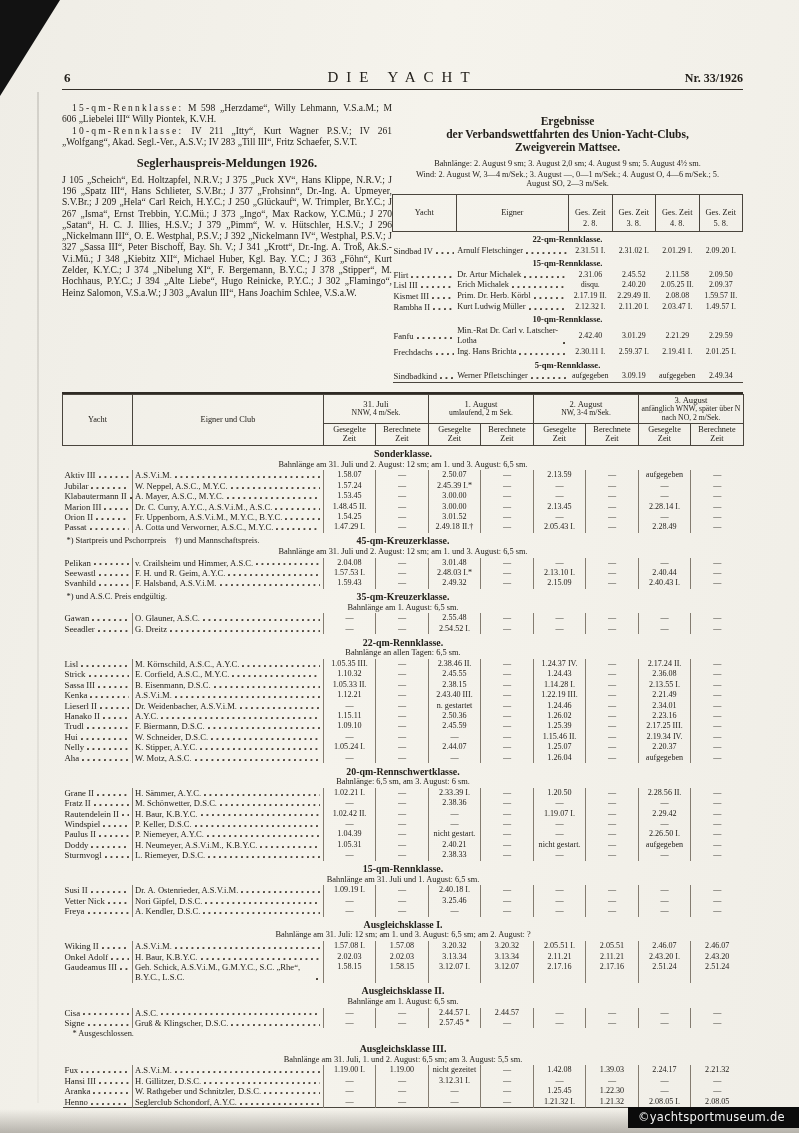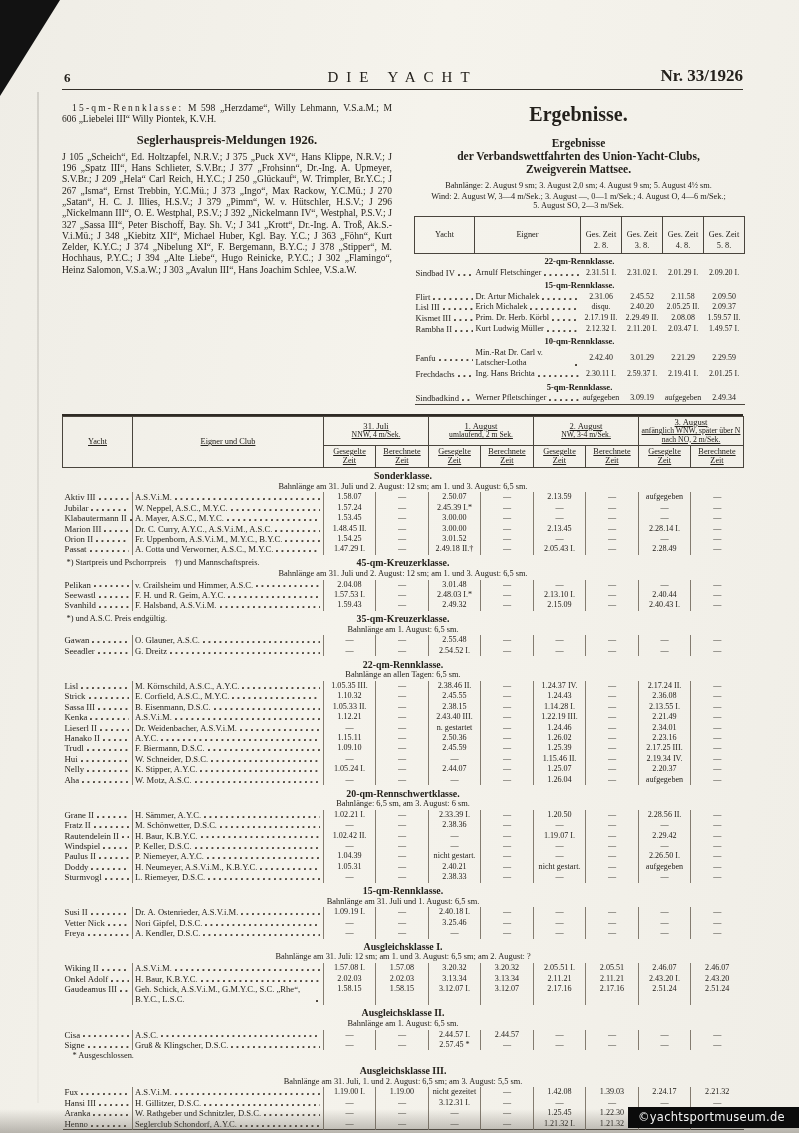--- a/index.html
+++ b/index.html
@@ -15,23 +15,23 @@
   .bottom-shade{position:absolute;left:0;right:0;bottom:0;height:24px;
         background:linear-gradient(to top,rgba(93,88,80,.40),rgba(93,88,80,0));}
   .watermark{position:absolute;right:0;bottom:5px;background:#0b0b0b;color:#f2f2f2;
         font-family:"DejaVu Sans","Liberation Sans",sans-serif;font-size:11.5px;
         padding:3px 14px 4px 10px;letter-spacing:.3px;}
   .content{position:absolute;left:62px;top:66px;width:681px;}
   .page-head{position:relative;height:20px;}
   .pgnum{position:absolute;left:2px;bottom:0;font-size:13px;font-weight:bold;}
   .journal{position:absolute;left:50%;transform:translateX(-50%);bottom:0;font-size:15px;
         letter-spacing:8px;white-space:nowrap;}
-  .issue{position:absolute;right:0;bottom:0;font-size:17px;font-weight:bold;}
+  .issue{position:absolute;right:0;bottom:0;font-size:12px;font-weight:bold;}
   .headrule{border-top:1px solid #332f29;margin-top:3px;}
-  .top{display:flex;gap:22px;margin-top:13px;}
+  .top{display:flex;margin-top:13px;}
   .col-left{width:330px;flex:none;}
   .col-right{flex:1;min-width:0;}
   .meld{font-size:9.5px;line-height:11.4px;text-align:justify;text-indent:10px;}
   .spaced{letter-spacing:2.2px;}
   .seglerhaus-head{font-size:12.5px;text-align:center;margin:7px 0 4px;font-weight:bold;}
   .seglerhaus-body{font-size:9.5px;line-height:11.3px;text-align:justify;}
   .erg-title{font-size:20px;text-align:center;font-weight:bold;line-height:22px;}
   .erg-sub{font-size:11.5px;font-weight:bold;text-align:center;line-height:13px;margin-top:12px;}
   .erg-meta{font-size:8.3px;text-align:center;line-height:9.6px;margin-top:1px;padding:0 14px;}
   .erg-sub + .erg-meta{margin-top:5px;}
@@ -46,21 +46,21 @@
   .mattsee td.yc .nm{white-space:nowrap;font-size:8.6px;}
   .cf{display:flex;align-items:baseline;}
   .nm{flex:0 1 auto;}
   .dots{flex:1 0 4px;height:4px;align-self:flex-end;margin:0 1px 1.5px 3px;
         background-image:radial-gradient(circle at 1.1px 2.2px,#4e473d .9px,transparent 1.2px);
         background-size:5.5px 4px;background-repeat:repeat-x;}
   .heavyrule{border-top:2px solid #2f2b25;margin-top:9px;}
   .main-title{font-size:12.5px;text-align:center;font-weight:bold;margin:5px 0;}
   .big{border-bottom:1px solid #4a453d;}
   .big th{font-weight:normal;border:1px solid #4a453d;font-size:8.3px;line-height:9.4px;
-        padding:1px 2px;vertical-align:middle;text-decoration:underline;}
+        padding:1px 2px;vertical-align:middle;}
   .big th .dd{font-size:8.6px;}
   .big th .dw{font-size:7.7px;line-height:8.4px;}
   .big tr.datarow td + td{border-left:1px solid #847c70;}
   .big td{font-size:8.6px;line-height:10.4px;padding:0 2px;vertical-align:top;}
   .big td.tc{text-align:center;font-size:8.1px;white-space:nowrap;padding:0;}
   .big td.yc .nm{white-space:nowrap;font-size:8.8px;}
   .big .secrow td{padding:2.5px 0 1px;}
   .secline{position:relative;text-align:center;}
   .secline .secname{font-weight:bold;font-size:9.9px;line-height:11px;}
   .secline .fnleft{position:absolute;left:4px;bottom:0;font-size:8.4px;font-weight:normal;}
@@ -78,26 +78,26 @@
     <header class="page-head">
       <span class="pgnum">6</span>
       <span class="journal">DIE YACHT</span>
       <span class="issue">Nr. 33/1926</span>
     </header>
     <div class="headrule"></div>
 
     <section class="top">
       <div class="col-left">
         <p class="meld"><span class="spaced">15-qm-Rennklasse:</span> <span>M 598 „Herzdame“, Willy Lehmann, V.S.a.M.; M 606 „Liebelei III“ Willy Piontek, K.V.H.</span></p>
+        <p class="meld"><span class="spaced">10-qm-Rennklasse:</span> <span>IV 211 „Itty“, Kurt Wagner P.S.V.; IV 261 „Wolfgang“, Akad. Segl.-Ver., A.S.V.; IV 283 „Till III“, Fritz Schaefer, S.V.T.</span></p>
         <h2 class="seglerhaus-head">Seglerhauspreis-Meldungen 1926.</h2>
         <p class="seglerhaus-body">J 105 „Scheich“, Ed. Holtzapfel, N.R.V.; J 375 „Puck XV“, Hans Klippe, N.R.V.; J 196 „Spatz III“, Hans Schlieter, S.V.Br.; J 377 „Frohsinn“, Dr.-Ing. A. Upmeyer, S.V.Br.; J 209 „Hela“ Carl Reich, H.Y.C.; J 250 „Glückauf“, W. Trimpler, Br.Y.C.; J 267 „Isma“, Ernst Trebbin, Y.C.Mü.; J 373 „Ingo“, Max Rackow, Y.C.Mü.; J 270 „Satan“, H. C. J. Illies, H.S.V.; J 379 „Pimm“, W. v. Hütschler, H.S.V.; J 296 „Nickelmann III“, O. E. Westphal, P.S.V.; J 392 „Nickelmann IV“, Westphal, P.S.V.; J 327 „Sassa III“, Peter Bischoff, Bay. Sh. V.; J 341 „Krott“, Dr.-Ing. A. Troß, Ak.S.-V.i.Mü.; J 348 „Kiebitz XII“, Michael Huber, Kgl. Bay. Y.C.; J 363 „Föhn“, Kurt Zelder, K.Y.C.; J 374 „Nibelung XI“, F. Bergemann, B.Y.C.; J 378 „Stipper“, M. Hochhaus, P.Y.C.; J 394 „Alte Liebe“, Hugo Reinicke, P.Y.C.; J 302 „Flamingo“, Heinz Salomon, V.S.a.W.; J 303 „Avalun III“, Hans Joachim Schlee, V.S.a.W.</p>
       </div>
 
       <div class="col-right">
-        <h2 class="erg-title">Ergebnisse.</h2>
         <div class="erg-sub">
           <div>Ergebnisse</div>
           <div>der Verbandswettfahrten des Union-Yacht-Clubs,</div>
           <div>Zweigverein Mattsee.</div>
         </div>
         <div class="erg-meta">Bahnlänge: 2. August 9 sm; 3. August 2,0 sm; 4. August 9 sm; 5. August 4½ sm.</div>
         <div class="erg-meta">Wind: 2. August W, 3—4 m/Sek.; 3. August —, 0—1 m/Sek.; 4. August O, 4—6 m/Sek.; 5. August SO, 2—3 m/Sek.</div>
         <table class="mattsee" id="mattsee">
             <colgroup>
               <col style="width: 60px;">

